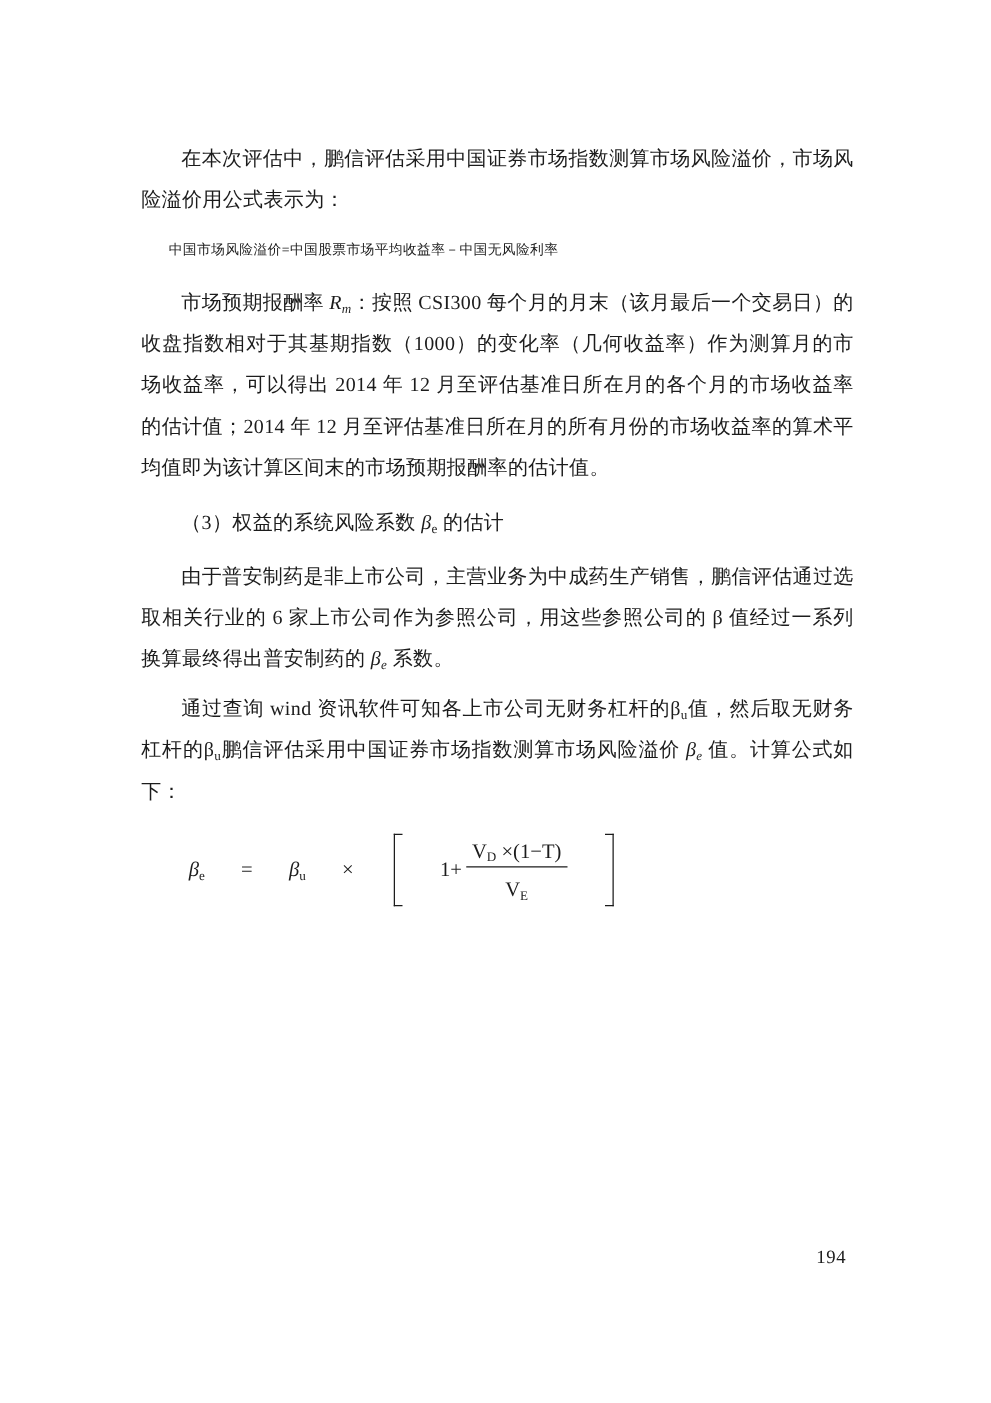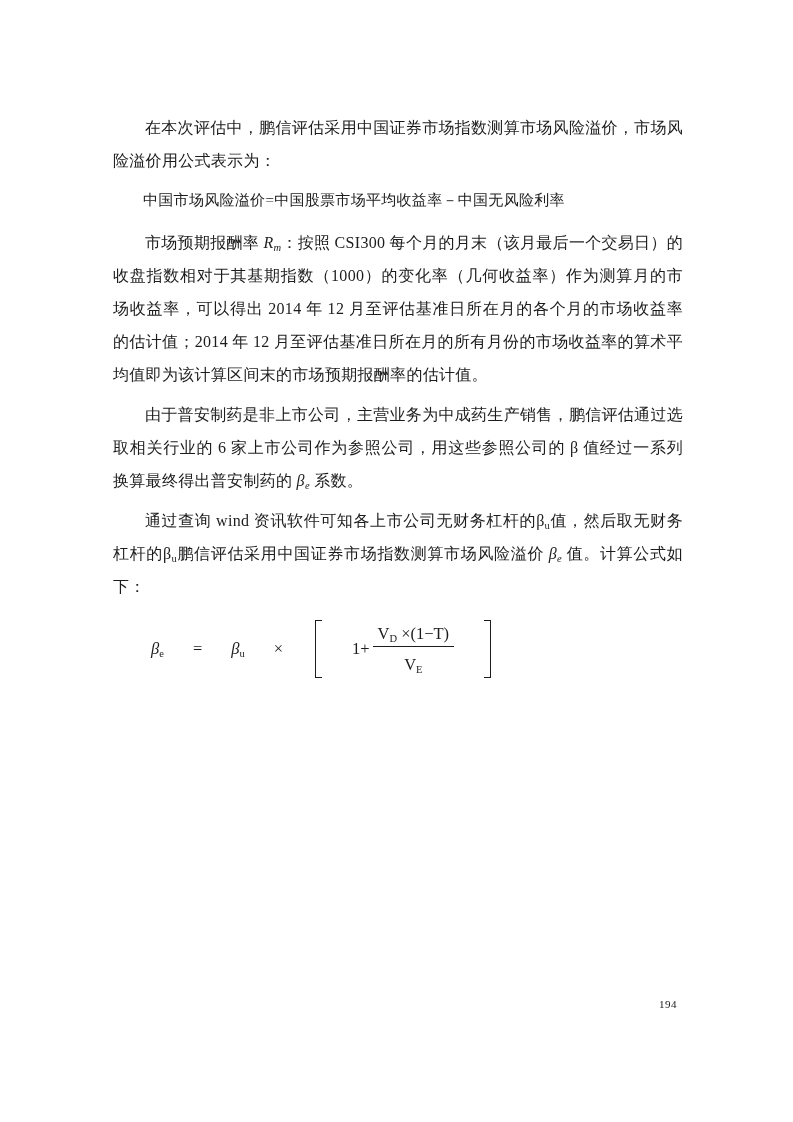--- a/index.html
+++ b/index.html
@@ -24,21 +24,21 @@
   }
   .para {
     font-size: 16px;
     line-height: 33px;
     letter-spacing: 0.3px;
     text-align: justify;
     text-indent: 2em;
     margin: 0 0 7px 0;
   }
   .formula-line {
-    font-size: 15px;
+    font-size: 11px;
     line-height: 33px;
     letter-spacing: 0.3px;
     text-indent: 2em;
     margin: 4px 0 9px 0;
   }
   .heading {
     font-size: 16px;
     line-height: 33px;
     letter-spacing: 0.3px;
     text-indent: 2em;
@@ -100,36 +100,37 @@
   }
   .fraction .den {
     padding-top: 8px;
   }
   .rm { font-style: normal; }
   
   .page-number {
     position: absolute;
     top: 998px;
     right: 116px;
-    font-size: 11px;
+    font-size: 15px;
     letter-spacing: 0.5px;
   }
 </style>
 </head>
 <body>
 
 <div class="page">
 
   <p class="para"><span>在本次评估中，鹏信评估采用中国证券市场指数测算市场风险溢价，市场风险溢价用公式表示为：</span></p>
 
   <p class="formula-line"><span>中国市场风险溢价=中国股票市场平均收益率－中国无风险利率</span></p>
 
   <p class="para"><span>市场预期报酬率 </span><span class="var">R</span><sub class="it">m</sub><span>：按照 CSI300 每个月的月末（该月最后一个交易日）的收盘指数相对于其基期指数（1000）的变化率（几何收益率）作为测算月的市场收益率，可以得出 2014 年 12 月至评估基准日所在月的各个月的市场收益率的估计值；2014 年 12 月至评估基准日所在月的所有月份的市场收益率的算术平均值即为该计算区间末的市场预期报酬率的估计值。</span></p>
 
 
+  <p class="heading"><span>（3）权益的系统风险系数 </span><span class="var">β</span><sub>e</sub><span> 的估计</span></p>
 
 
   <p class="para"><span>由于普安制药是非上市公司，主营业务为中成药生产销售，鹏信评估通过选取相关行业的 6 家上市公司作为参照公司，用这些参照公司的 β 值经过一系列换算最终得出普安制药的 </span><span class="var">β</span><sub class="it">e</sub><span> 系数。</span></p>
 
   <p class="para"><span>通过查询 wind 资讯软件可知各上市公司无财务杠杆的</span><span>β</span><sub>u</sub><span>值，然后取无财务杠杆的</span><span>β</span><sub>u</sub><span>鹏信评估采用中国证券市场指数测算市场风险溢价 </span><span class="var">β</span><sub class="it">e</sub><span> 值。计算公式如下：</span></p>
 
   <div class="beta-formula">
     <span><span class="var">β</span><sub>e</sub></span>
     <span class="op">=</span>
     <span><span class="var">β</span><sub>u</sub></span>

